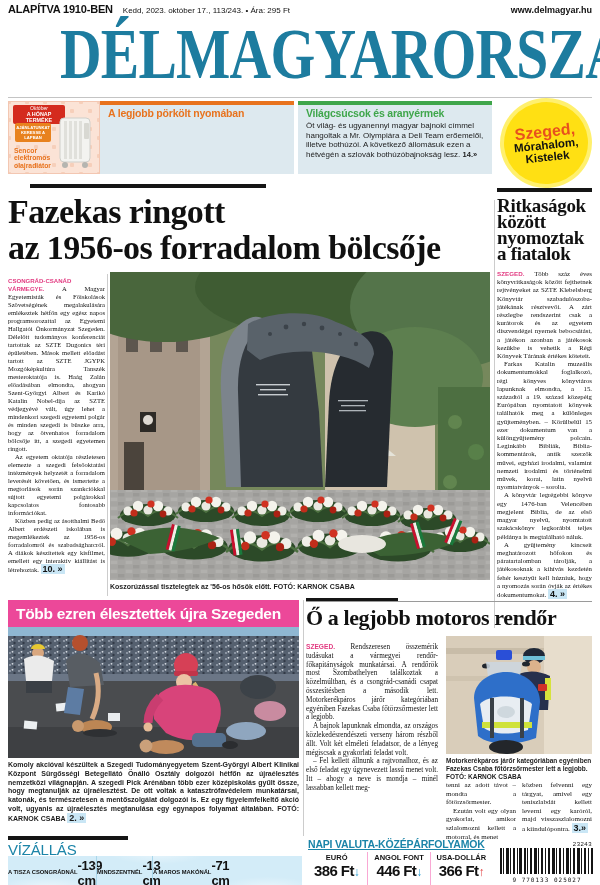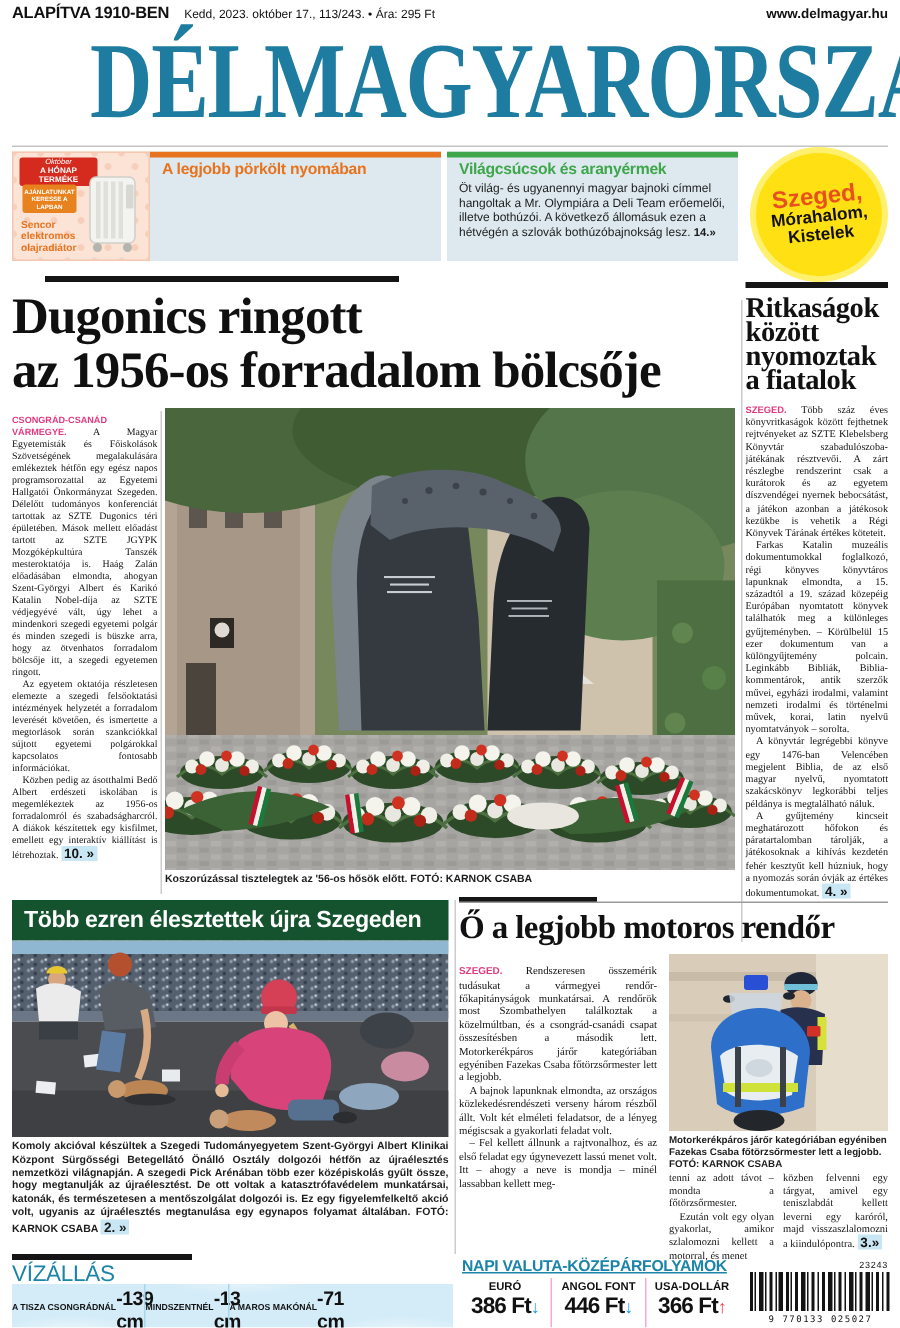--- a/index.html
+++ b/index.html
@@ -151,21 +151,21 @@
 <div class="abs badge" style="background: rgb(255, 224, 19);">
   <span class="b1" style="color: rgb(232, 80, 30);">Szeged,</span>
   <span class="b2">Mórahalom,</span>
   <span class="b3">Kistelek</span>
 </div>
 
 <div class="abs sep1"></div>
 <div class="abs sep2"></div>
 
 <h1 class="abs lead-head serif">
-  <span>Dugonics ringott</span><br>
+  <span>Fazekas ringott</span><br>
   <span>az 1956-os forradalom bölcsője</span>
 </h1>
 
 <div class="abs col leftcol">
   <p><b class="kicker" style="color: rgb(226, 58, 128);">CSONGRÁD-CSANÁD VÁRMEGYE.</b>
      <span>A Magyar Egyetemisták és Főiskolások Szövetségének megalakulására emlékeztek hétfőn egy egész napos programsorozattal az Egyetemi Hallgatói Önkormányzat Szegeden. Délelőtt tudományos konferenciát tartottak az SZTE Dugonics téri épületében. Mások mellett előadást tartott az SZTE JGYPK Mozgóképkultúra Tanszék mesteroktatója is. Haág Zalán előadásában elmondta, ahogyan Szent-Györgyi Albert és Karikó Katalin Nobel-díja az SZTE védjegyévé vált, úgy lehet a mindenkori szegedi egyetemi polgár és minden szegedi is büszke arra, hogy az ötvenhatos forradalom bölcsője itt, a szegedi egyetemen ringott.</span></p>
   <p>Az egyetem oktatója részletesen elemezte a szegedi felsőoktatási intézmények helyzetét a forradalom leverését követően, és ismertette a megtorlások során szankciókkal sújtott egyetemi polgárokkal kapcsolatos fontosabb információkat.</p>
   <p><span>Közben pedig az ásotthalmi Bedő Albert erdészeti iskolában is megemlékeztek az 1956-os forradalomról és szabadságharcról. A diákok készítettek egy kisfilmet, emellett egy interaktív kiállítást is létrehoztak.</span>
      <span class="pref pref-lg">10. »</span></p>
 </div>
@@ -269,21 +269,21 @@
 <h2 class="abs rightcol-head serif">Ritkaságok között nyomoztak a fiatalok</h2>
 <div class="abs col rightcol">
   <p><b class="kicker" style="color: rgb(226, 58, 128);">SZEGED.</b>
      <span>Több száz éves könyvritkaságok között fejthetnek rejtvényeket az SZTE Klebelsberg Könyvtár szabadulószoba-játékának résztvevői. A zárt részlegbe rendszerint csak a kurátorok és az egyetem díszvendégei nyernek bebocsátást, a játékon azonban a játékosok kezükbe is vehetik a Régi Könyvek Tárának értékes köteteit.</span></p>
   <p>Farkas Katalin muzeális dokumentumokkal foglalkozó, régi könyves könyvtáros lapunknak elmondta, a 15. századtól a 19. század közepéig Európában nyomtatott könyvek találhatók meg a különleges gyűjteményben. – Körülbelül 15 ezer dokumentum van a különgyűjtemény polcain. Leginkább Bibliák, Biblia-kommentárok, antik szerzők művei, egyházi irodalmi, valamint nemzeti irodalmi és történelmi művek, korai, latin nyelvű nyomtatványok – sorolta.</p>
   <p>A könyvtár legrégebbi könyve egy 1476-ban Velencében megjelent Biblia, de az első magyar nyelvű, nyomtatott szakácskönyv legkorábbi teljes példánya is megtalálható náluk.</p>
   <p><span>A gyűjtemény kincseit meghatározott hőfokon és páratartalomban tárolják, a játékosoknak a kihívás kezdetén fehér kesztyűt kell húzniuk, hogy a nyomozás során óvják az értékes dokumentumokat.</span>
      <span class="pref pref-lg">4. »</span></p>
 </div>
 
-<div class="abs bluebar" style="background: #14532d;">Több ezren élesztettek újra Szegeden</div>
+<div class="abs bluebar" style="background: #ec4899;">Több ezren élesztettek újra Szegeden</div>
 <svg class="abs" style="top:627px;left:8px" width="291" height="131" viewBox="0 0 291 131" role="img">
   <defs>
     <pattern id="crw" width="9" height="6" patternUnits="userSpaceOnUse">
       <rect width="9" height="6" fill="#55606f"></rect>
       <circle cx="2" cy="2" r="1.1" fill="#97a0ae"></circle>
         <circle cx="6.5" cy="4" r="1.2" fill="#323a47"></circle>
       <circle cx="4.5" cy="0.8" r="0.9" fill="#cfd4db"></circle>
     </pattern>
   </defs>
   <rect width="291" height="52" fill="url(#crw)"></rect>

